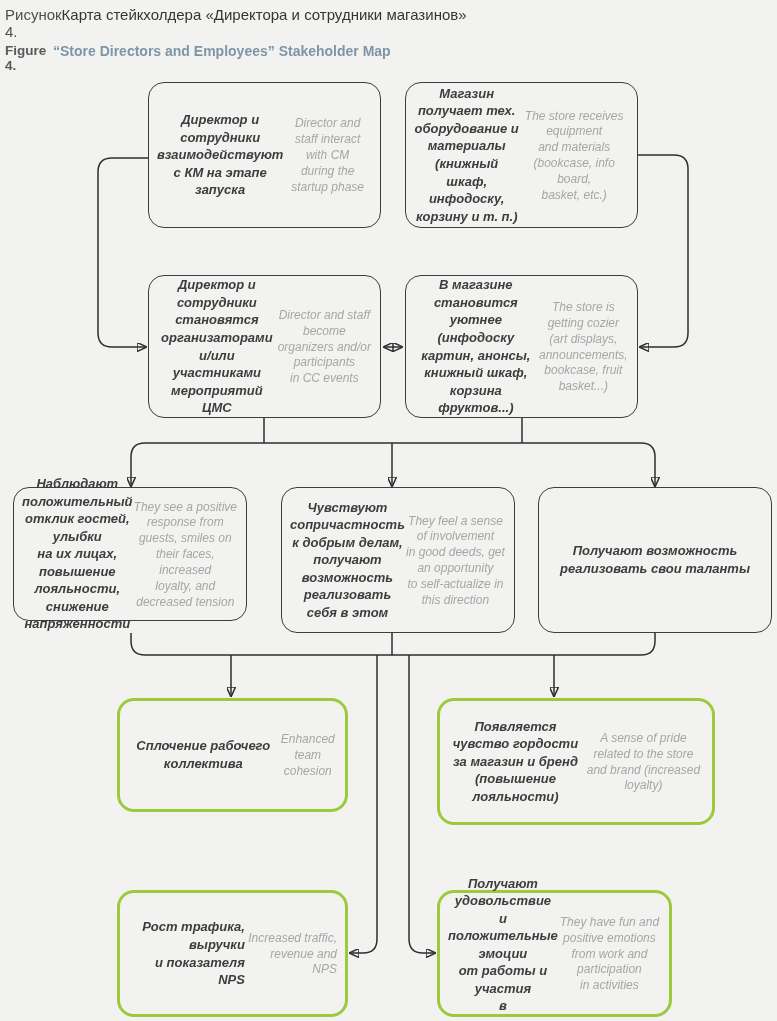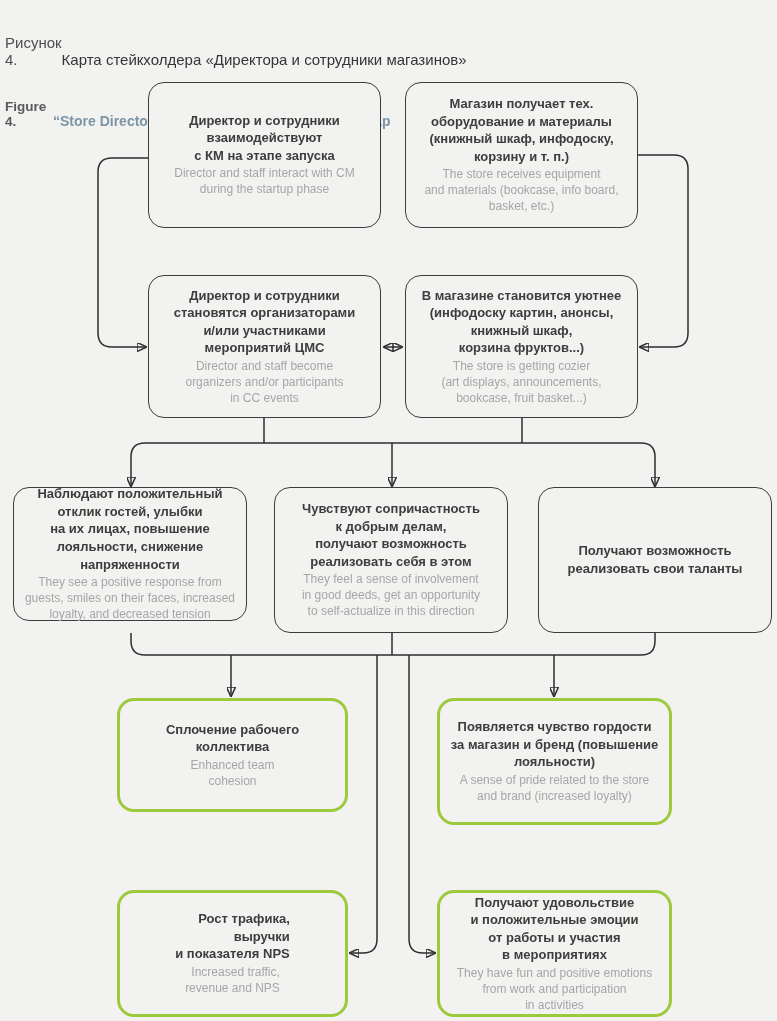--- a/index.html
+++ b/index.html
@@ -8,58 +8,59 @@
     background:#e9e9e8;
   }
   .stage{
     position:relative;
     width:777px;height:1021px;
     background:#f2f2f1;
     overflow:hidden;
   }
   
   .fig-header{position:absolute;left:5px;top:6px;width:760px;}
-  .fig-row{display:flex;align-items:flex-end;margin-top:28px;}
+  .fig-row{display:flex;align-items:flex-start;}
   .fig-label-ru{flex:0 0 48px;font-size:15px;color:#4e4e4e;font-weight:400;}
   .fig-title-ru{font-size:15px;color:#353535;font-weight:400;}
   .fig-label-en{flex:0 0 48px;font-size:13.5px;color:#5a5a5a;margin-top:3px;font-weight:bold;}
   .fig-title-en{font-size:14px;color:#7d95a6;font-weight:700;margin-top:3px;}
   
   svg.wires{position:absolute;left:0;top:0;}
   svg.wires path,svg.wires line{stroke:#2e2e2e;stroke-width:1.5;fill:none;}
   
   .node{
     position:absolute;
     box-sizing:border-box;
     background:#f2f2f1;
     border:1.5px solid #3d3d3d;
     border-radius:16px;
-    display:flex;flex-direction:column;
+    display:flex;
     justify-content:center;align-items:center;
     text-align:center;
     padding:6px 8px;
+    font-style:italic;
   }
   .node.green{border:3px solid #9dc93d;border-radius:17px;}
   .node .ru{
     font-size:13px;font-weight:700;color:#3d3d3d;
     line-height:1.35;white-space:pre-line;
   }
   .node .en{
     font-size:12px;font-weight:400;color:#a6a6a6;
     line-height:1.32;white-space:pre-line;margin-top:2px;
   }
   #box1 {left:148px;top:82px; width:233px;height:146px;}
   #box2 {left:405px;top:82px; width:233px;height:146px;}
   #box3 {left:148px;top:275px;width:233px;height:143px;}
   #box4 {left:405px;top:275px;width:233px;height:143px;}
   #box5 {left:13px; top:487px;width:234px;height:134px;}
-  #box6 {left:274px;top:487px;width:234px;height:146px;}
+  #box6 {left:281px;top:487px;width:234px;height:146px;}
   #box7 {left:538px;top:487px;width:234px;height:146px;}
   #box8 {left:117px;top:698px;width:231px;height:114px;}
-  #box9 {left:437px;top:698px;width:235px;height:127px;}
+  #box9 {left:437px;top:698px;width:278px;height:127px;}
   #box10{left:117px;top:890px;width:231px;height:127px;text-align:right;}
   #box11{left:437px;top:890px;width:235px;height:127px;}
 </style>
 </head>
 <body>
 
 <div class="stage">
 
   <div class="fig-header">
     <div class="fig-row">

